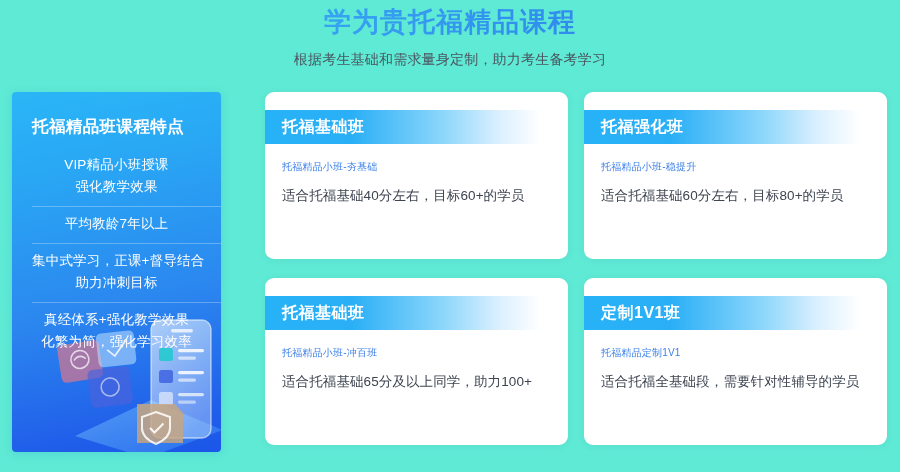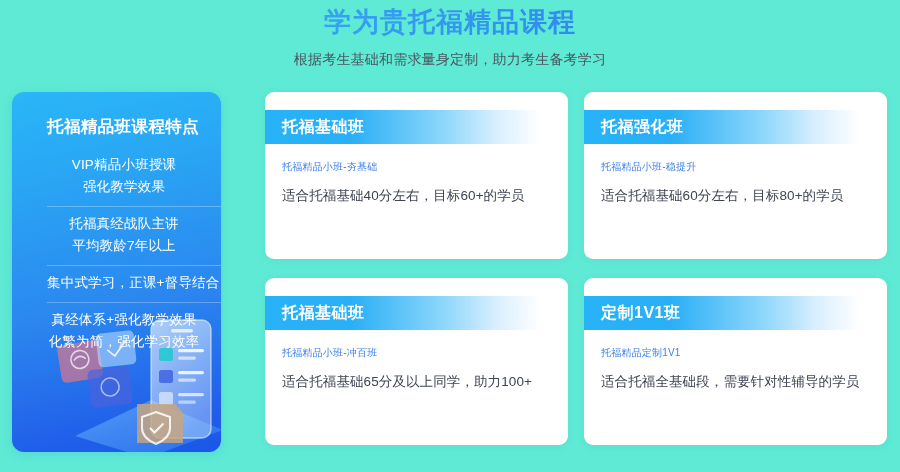--- a/index.html
+++ b/index.html
@@ -61,25 +61,24 @@
     height: 362px;
   }
 
   
   .feature-panel {
     position: absolute;
     left: 12px;
     top: 0;
     width: 209px;
     height: 360px;
-    border-radius: 12px;
+    border-radius: 4px;
     background: linear-gradient(168deg, #2ab6f7 0%, #29a7f4 22%, #2b87ef 58%, #2160ea 88%, #1a56e8 100%);
     overflow: hidden;
     box-shadow: 0 2px 10px rgba(42,120,230,0.18);
-    padding-left: 15px;
   }
 
   .panel-illus {
     position: absolute;
     right: -4px;
     bottom: -6px;
     width: 170px;
     height: 150px;
     pointer-events: none;
   }
@@ -258,26 +257,26 @@
 
       <div class="panel-inner">
         <div class="panel-title">托福精品班课程特点</div>
 
         <div class="feature-item">
           <div class="feature-line">VIP精品小班授课</div>
           <div class="feature-line">强化教学效果</div>
         </div>
 
         <div class="feature-item">
-          <div class="feature-line">托福真经战队主讲</div>
           <div class="feature-line">平均教龄7年以上</div>
         </div>
 
         <div class="feature-item">
           <div class="feature-line">集中式学习，正课+督导结合</div>
+          <div class="feature-line">助力冲刺目标</div>
         </div>
 
         <div class="feature-item">
           <div class="feature-line">真经体系+强化教学效果</div>
           <div class="feature-line">化繁为简，强化学习效率</div>
         </div>
       </div>
     </div>
 
     <div class="cards">

